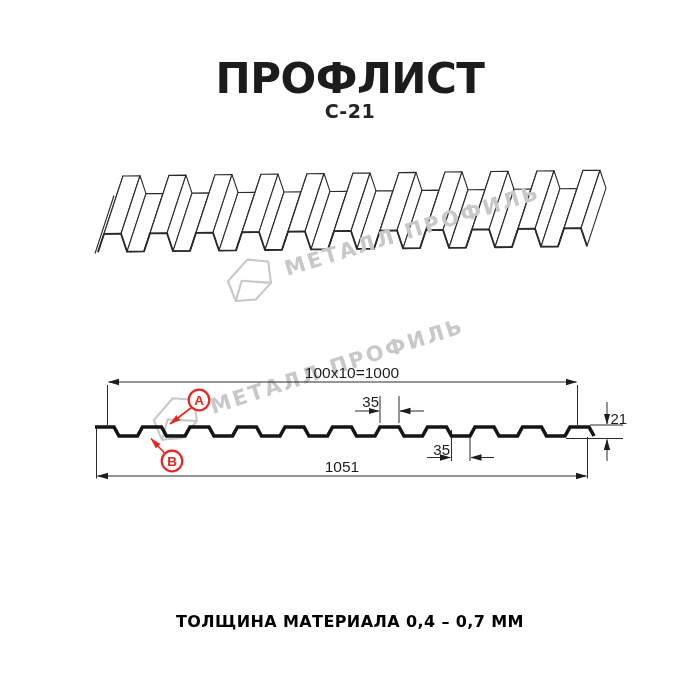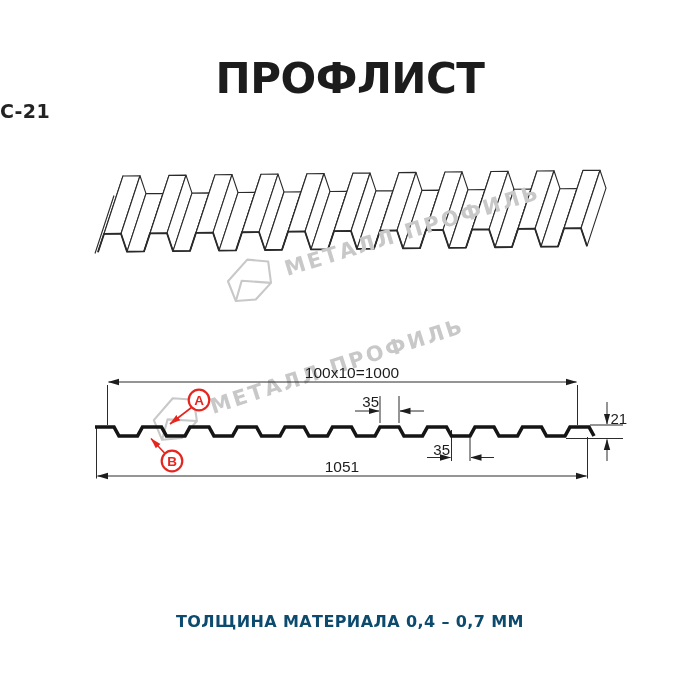--- a/index.html
+++ b/index.html
@@ -1,23 +1,23 @@
 <!DOCTYPE html>
 <html><head>
 <meta charset="utf-8">
 <style>
   html,body{margin:0;padding:0;background:#fff;}
   .page{position:relative;width:700px;height:700px;background:#ffffff;overflow:hidden;
         font-family:"DejaVu Sans",sans-serif;}
   .title{position:absolute;left:0;top:54px;width:700px;text-align:center;
          font-size:42px;font-weight:800;letter-spacing:-0.5px;color:#1c1c1c;}
-  .subtitle{position:absolute;left:0;top:100px;width:700px;text-align:left;
+  .subtitle{position:absolute;left:0;top:100px;width:700px;text-align:center;
          font-size:19px;font-weight:600;color:#232323;letter-spacing:0.5px;}
   .footer{position:absolute;left:0;top:612px;width:700px;text-align:center;
-         font-size:16px;font-weight:600;color:#0c4a6e;letter-spacing:0.4px;}
+         font-size:16px;font-weight:600;color:#000000;letter-spacing:0.4px;}
   svg.layer{position:absolute;left:0;top:0;}
   .wm{position:absolute;display:flex;align-items:center;gap:10px;pointer-events:none;}
   .wm-text{font-size:21px;font-weight:700;letter-spacing:2.5px;color:#c8c8c8;white-space:nowrap;}
   .wm1{left:224px;top:265px;transform:rotate(-17deg);transform-origin:0 50%;}
   .wm2{left:150px;top:404px;transform:rotate(-18deg);transform-origin:0 50%;}
   .dim{font-family:"Liberation Sans",sans-serif;font-size:15.5px;fill:#1d1d1d;}
   .dimS{font-family:"Liberation Sans",sans-serif;font-size:15px;fill:#1d1d1d;}
   .redL{font-family:"Liberation Sans",sans-serif;font-size:13.5px;font-weight:bold;}
 </style>
 </head>

